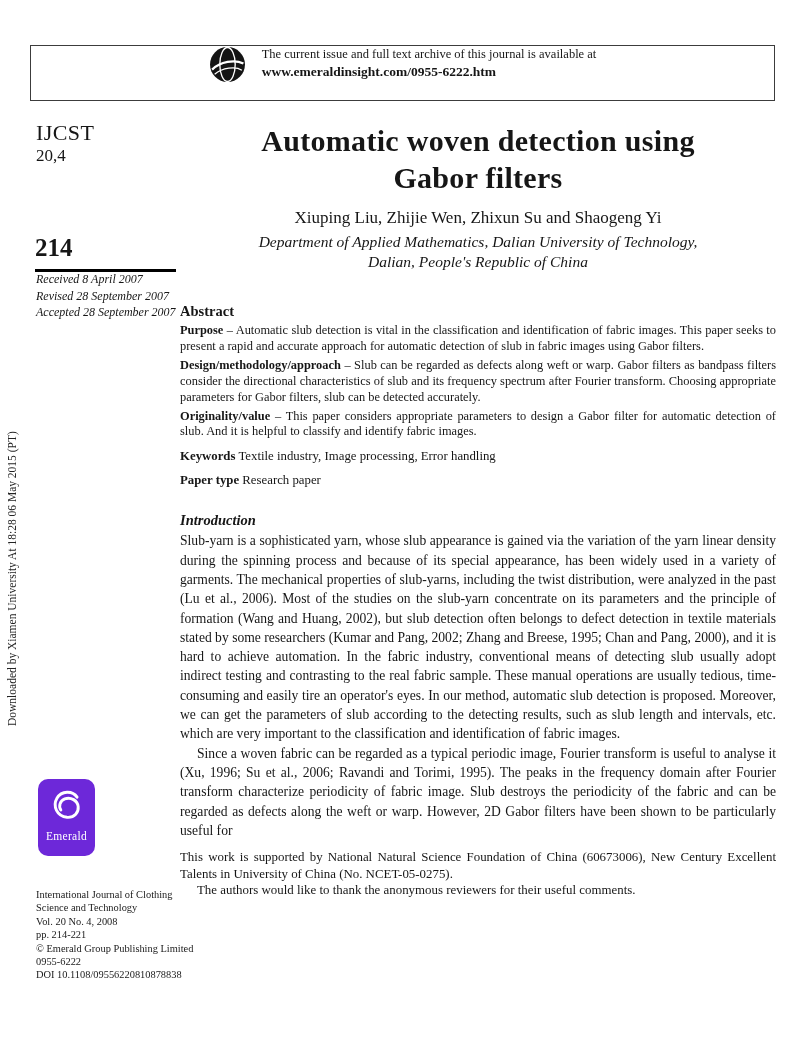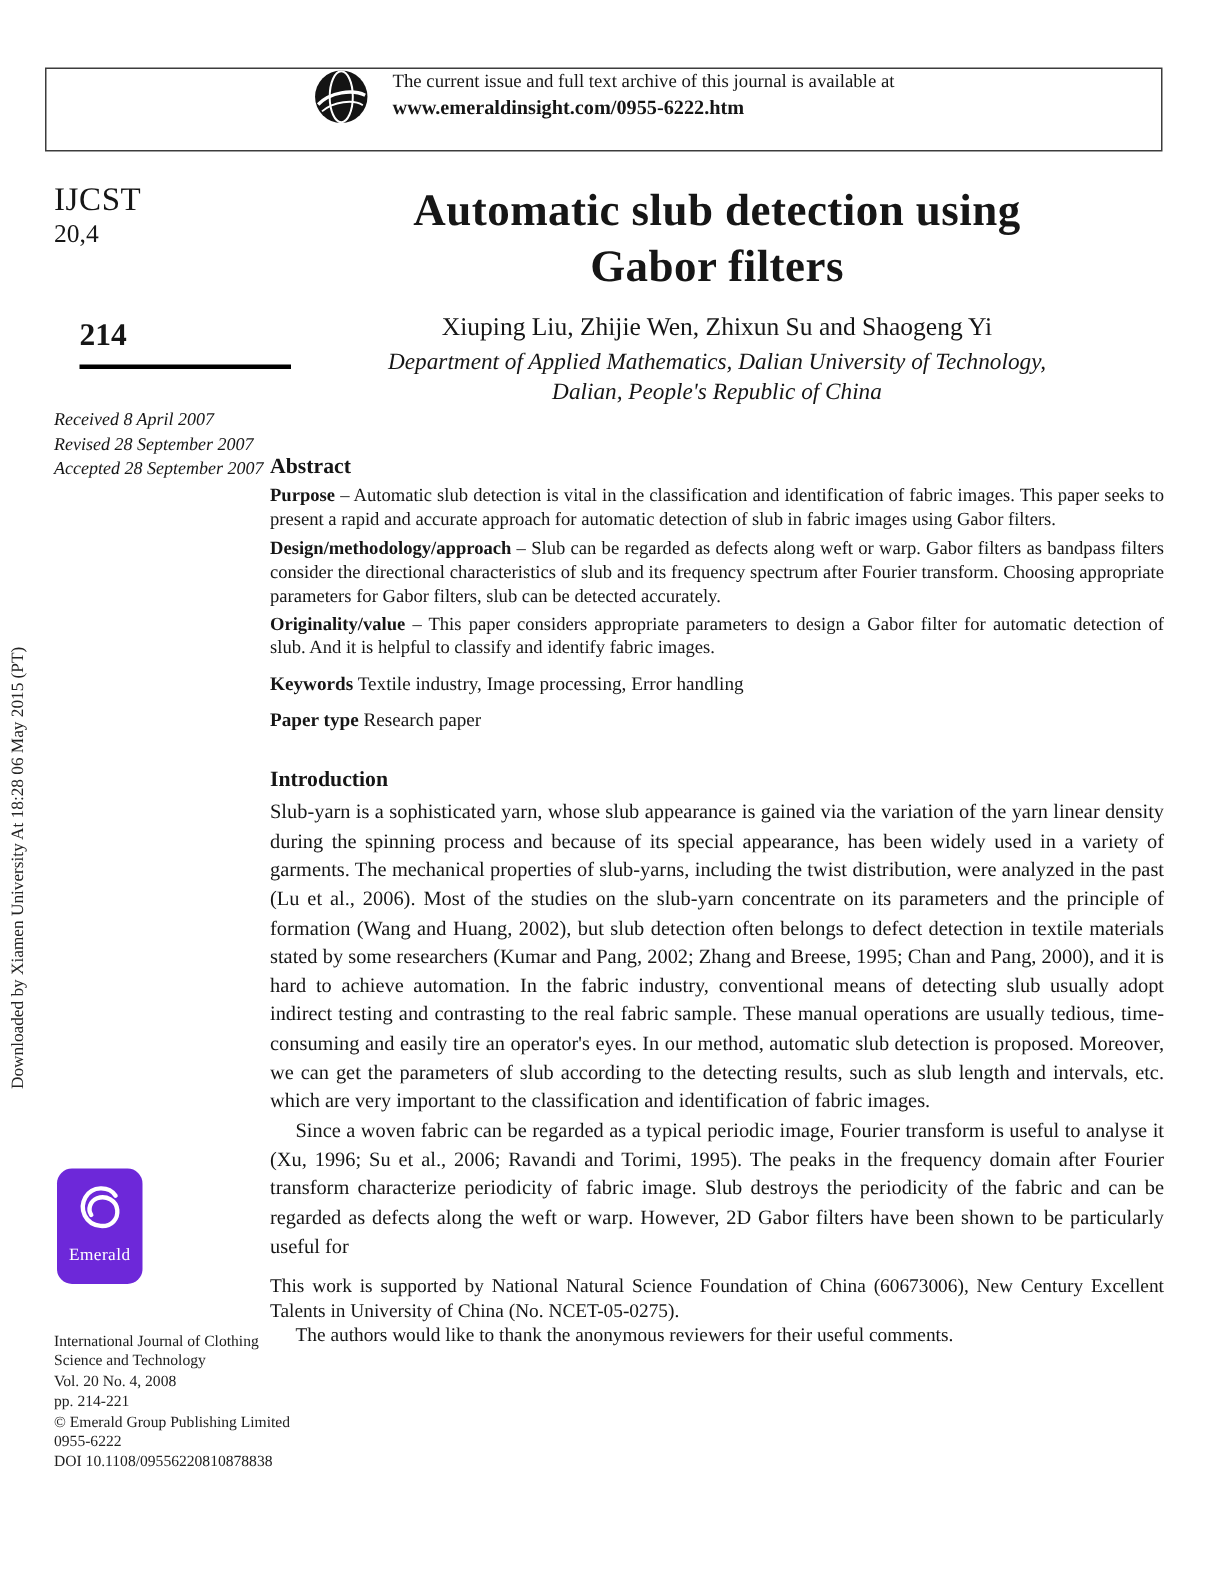--- a/index.html
+++ b/index.html
@@ -38,23 +38,23 @@
     transform-origin: 0 0;
     font-size: 11.5px;
     white-space: nowrap;
     color: #232323;
   }
 
   
   .jcode  { position: absolute; left: 36px; top: 120px; font-size: 22px; letter-spacing: 0.4px; }
   .jissue { position: absolute; left: 36px; top: 146px; font-size: 17px; }
   .pagenum {
-    position: absolute; left: 35px; top: 211px;
-    width: 141px; font-size: 21px; font-weight: bold;
-    padding-bottom: 7px; border-bottom: 3px solid #000; margin-left: 18px;
+    position: absolute; left: 35px; top: 234px;
+    width: 141px; font-size: 25px; font-weight: bold;
+    padding-bottom: 7px; border-bottom: 3px solid #000;
   }
   .history { position: absolute; left: 36px; top: 271px; width: 142px; font-size: 12px; line-height: 16.5px; font-style: italic; }
 
   .logo {
     position: absolute; left: 38px; top: 779px;
     width: 57px; height: 77px;
     background: #6d28d9; border-radius: 10px;
     display: flex; flex-direction: column; align-items: center;
     padding-top: 7px;
   }
@@ -65,21 +65,21 @@
   
   .main { position: absolute; left: 180px; top: 122px; width: 596px; }
   .title { text-align: center; font-weight: bold; font-size: 30px; line-height: 37px; letter-spacing: 0.3px; }
   .authors { text-align: center; font-size: 17px; margin-top: 12px; }
   .affil { text-align: center; font-style: italic; font-size: 15.5px; line-height: 19.5px; margin-top: 4px; }
 
   .abs-head { font-size: 14.5px; font-weight: bold; margin-top: 32px; }
   .abs p { font-size: 12.4px; line-height: 15.9px; text-align: justify; margin-top: 3px; }
   .kw { font-size: 12.8px; margin-top: 9px; }
 
-  .intro-head { font-size: 14.5px; font-weight: bold; margin-top: 24px; }
+  .intro-head { font-size: 14.5px; font-weight: bold; margin-top: 24px; font-style: italic; }
   .bodytext p { font-size: 13.6px; line-height: 19.3px; text-align: justify; margin-top: 2px; }
   .bodytext p.indent { text-indent: 17px; margin-top: 0; }
 
   .footnote { margin-top: 9px; }
   .footnote p { font-size: 12.9px; line-height: 16.6px; text-align: justify; }
   .footnote p.indent { text-indent: 17px; }
 </style>
 </head>
 <body>
 
@@ -127,21 +127,21 @@
     <div>Vol. 20 No. 4, 2008</div>
     <div>pp. 214-221</div>
     <div>© Emerald Group Publishing Limited</div>
     <div>0955-6222</div>
     <div>DOI 10.1108/09556220810878838</div>
   </div>
 
   <div class="main">
 
     <div class="title">
-      <div>Automatic slub detection using</div>
+      <div>Automatic woven detection using</div>
       <div>Gabor filters</div>
     </div>
 
     <div class="authors">Xiuping Liu, Zhijie Wen, Zhixun Su and Shaogeng Yi</div>
 
     <div class="affil">
       <div>Department of Applied Mathematics, Dalian University of Technology,</div>
       <div>Dalian, People's Republic of China</div>
     </div>
 

